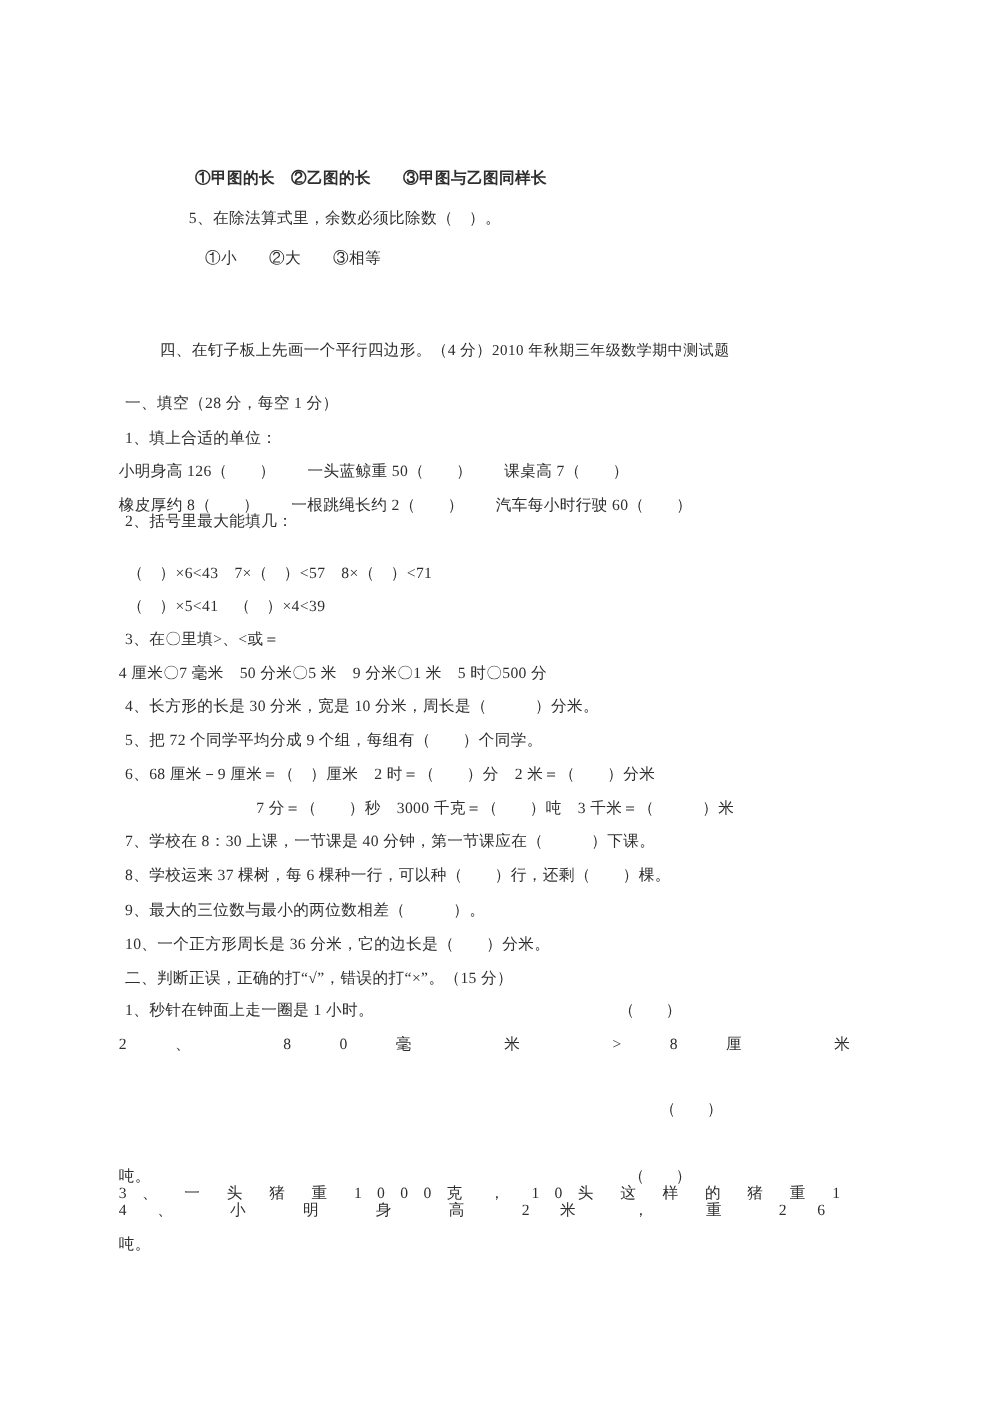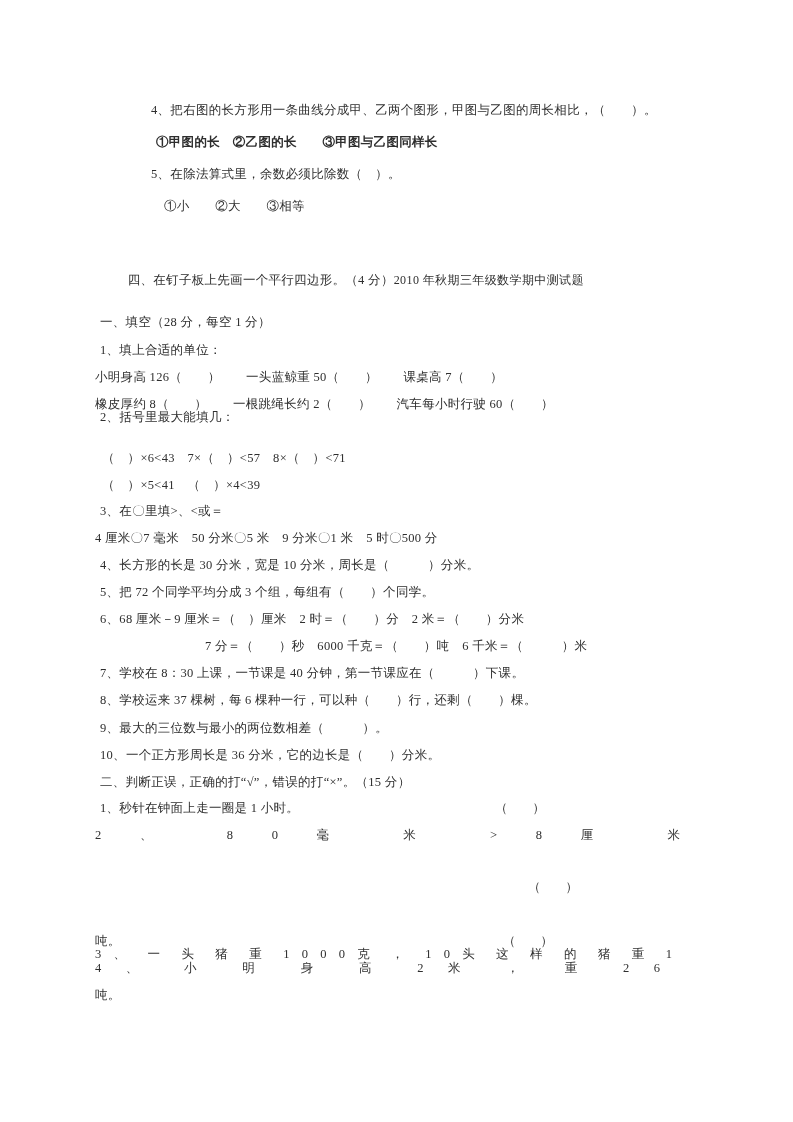--- a/index.html
+++ b/index.html
@@ -37,42 +37,41 @@
     position: absolute;
     white-space: pre;
     line-height: 16px;
   }
 </style>
 </head>
 <body>
 
 <div class="page">
 
-  <div class="line" style="top:102px; left:151px;">4、把右图的长方形用一条曲线分成甲、乙两个图形，甲图与乙图的周长相比，（　　）。</div>
   <div class="line" style="top:134px; left:156px;font-weight:bold;">①甲图的长　②乙图的长　　③甲图与乙图同样长</div>
   <div class="line" style="top:166px; left:151px;">5、在除法算式里，余数必须比除数（　）。</div>
   <div class="line" style="top:198px; left:164px;">①小　　②大　　③相等</div>
 
   <div class="line" style="top:256px; left:114px;">
     <span>四、在钉子板上先画一个平行四边形。（4 分）</span><span class="title-text">2010 年秋期三年级数学期中测试题</span>
   </div>
 
   <div class="line" style="top:314px; left:100px;">一、填空（28 分，每空 1 分）</div>
   <div class="line" style="top:342px; left:100px;">1、填上合适的单位：</div>
   <div class="line" style="top:369px; left:95px;">小明身高 126（　　）　　一头蓝鲸重 50（　　）　　课桌高 7（　　）</div>
   <div class="line" style="top:396px; left:95px;">橡皮厚约 8（　　）　　一根跳绳长约 2（　　）　　汽车每小时行驶 60（　　）</div>
   <div class="line" style="top:409px; left:100px;">2、括号里最大能填几：</div>
   <div class="line" style="top:450px; left:102px;">（　）×6&lt;43　7×（　）&lt;57　8×（　）&lt;71</div>
   <div class="line" style="top:477px; left:102px;">（　）×5&lt;41　（　）×4&lt;39</div>
   <div class="line" style="top:503px; left:100px;">3、在〇里填&gt;、&lt;或＝</div>
   <div class="line" style="top:530px; left:95px;">4 厘米〇7 毫米　50 分米〇5 米　9 分米〇1 米　5 时〇500 分</div>
   <div class="line" style="top:557px; left:100px;">4、长方形的长是 30 分米，宽是 10 分米，周长是（　　　）分米。</div>
-  <div class="line" style="top:584px; left:100px;">5、把 72 个同学平均分成 3 个组，每组有（　　）个同学。</div>
+  <div class="line" style="top:584px; left:100px;">5、把 72 个同学平均分成 9 个组，每组有（　　）个同学。</div>
   <div class="line" style="top:611px; left:100px;">6、68 厘米－9 厘米＝（　）厘米　2 时＝（　　）分　2 米＝（　　）分米</div>
-  <div class="line" style="top:638px; left:205px;">7 分＝（　　）秒　6000 千克＝（　　）吨　6 千米＝（　　　）米</div>
+  <div class="line" style="top:638px; left:205px;">7 分＝（　　）秒　3000 千克＝（　　）吨　3 千米＝（　　　）米</div>
   <div class="line" style="top:665px; left:100px;">7、学校在 8：30 上课，一节课是 40 分钟，第一节课应在（　　　）下课。</div>
   <div class="line" style="top:692px; left:100px;">8、学校运来 37 棵树，每 6 棵种一行，可以种（　　）行，还剩（　　）棵。</div>
   <div class="line" style="top:720px; left:100px;">9、最大的三位数与最小的两位数相差（　　　）。</div>
   <div class="line" style="top:747px; left:100px;">10、一个正方形周长是 36 分米，它的边长是（　　）分米。</div>
 
   <div class="line" style="top:774px; left:100px;">二、判断正误，正确的打“√”，错误的打“×”。（15 分）</div>
 
   <div class="line" style="top:800px; left:100px;">1、秒针在钟面上走一圈是 1 小时。</div>
   <div class="paren" style="top:800px; left:495px;">（　　）</div>
 

